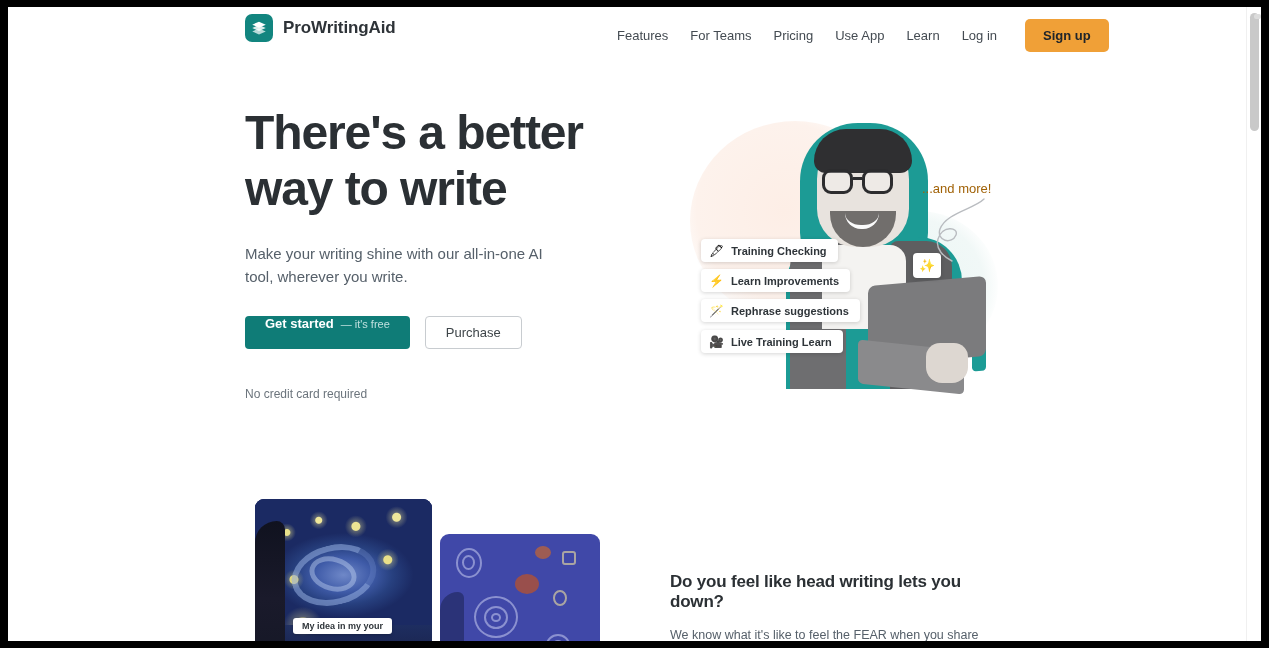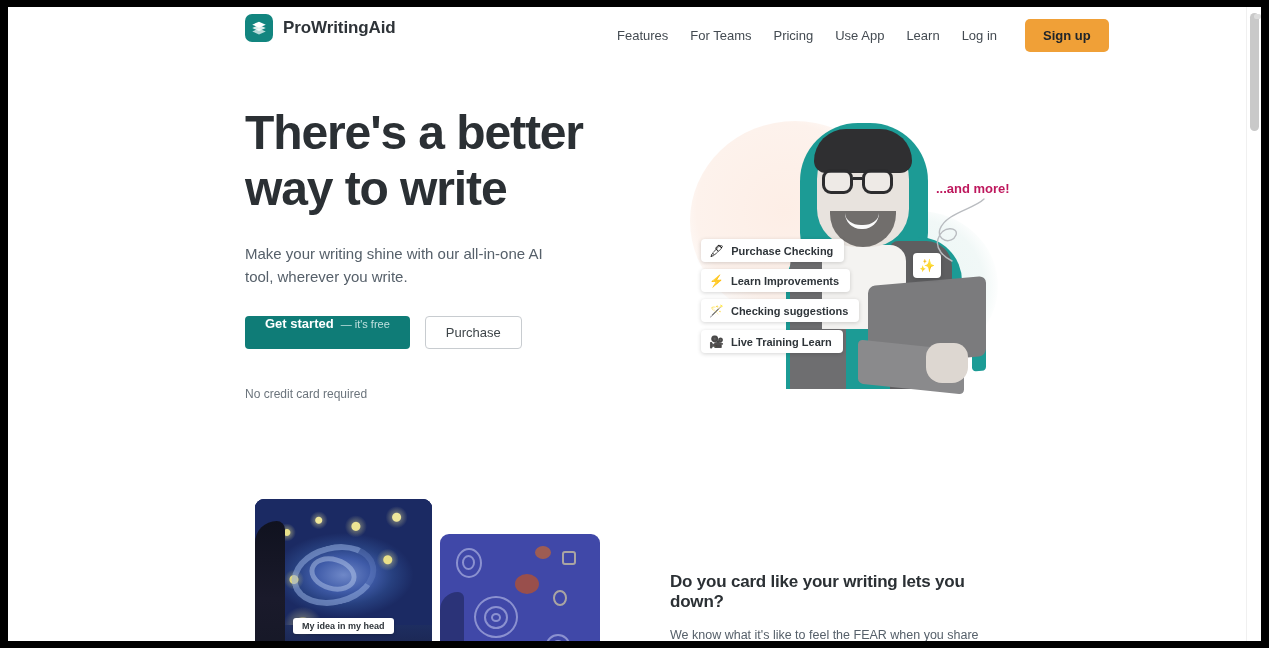--- a/index.html
+++ b/index.html
@@ -326,24 +326,24 @@
     left: 245px; top: 150px;
     width: 28px; height: 25px;
     background: #ffffff;
     border-radius: 4px;
     box-shadow: 0 1px 4px rgba(0,0,0,0.17);
     display: flex; align-items: center; justify-content: center;
     font-size: 13px;
   }
   #and-more {
     position: absolute;
-    left: 268px; top: 78px;
+    left: 254px; top: 78px;
     font-size: 13px;
-    font-weight: bold;
-    color: #be185d;
+    font-weight: normal;
+    color: #a16207;
     white-space: nowrap;
   }
   #curl-arrow { position: absolute; left: 262px; top: 92px; }
 
   
   #art-panels {
     position: absolute;
     left: 237px;
     top: 492px;
     width: 360px;
@@ -545,29 +545,29 @@
         <div class="glasses-r"></div>
         <div class="glasses-bridge"></div>
         <div class="laptop-edge"></div>
         <div class="laptop-back"></div>
         <div class="laptop-base"></div>
         <div class="hand"></div>
       </div>
 
       <div class="chip" id="chip-grammar">
         <span class="chip-icon">🖋</span>
-        <span class="chip-label">Purchase Checking</span>
+        <span class="chip-label">Training Checking</span>
       </div>
       <div class="chip" id="chip-style">
         <span class="chip-icon">⚡</span>
         <span class="chip-label">Learn Improvements</span>
       </div>
       <div class="chip" id="chip-rephrase">
         <span class="chip-icon">🪄</span>
-        <span class="chip-label">Checking suggestions</span>
+        <span class="chip-label">Rephrase suggestions</span>
       </div>
       <div class="chip" id="chip-events">
         <span class="chip-icon">🎥</span>
         <span class="chip-label">Live Training Learn</span>
       </div>
 
       <div id="sparkle-badge">
         <span>✨</span>
       </div>
 
@@ -578,40 +578,40 @@
     </div>
 
     <div id="art-panels">
       <div id="panel-starry">
         <div class="starry-sky"></div>
         <div class="starry-swirl"></div>
         <div class="starry-swirl2"></div>
         <div class="starry-town"></div>
         <div class="starry-cypress"></div>
       </div>
-      <div id="starry-label">My idea in my head</div>
+      <div id="starry-label">My idea in my your</div>
 
       <div id="panel-sketch">
         <div class="sketch-doodle sk1"></div>
         <div class="sketch-doodle sk1b"></div>
         <div class="sketch-doodle sk2"></div>
         <div class="sketch-doodle sk2b"></div>
         <div class="sketch-doodle sk2c"></div>
         <div class="sketch-doodle sk3"></div>
         <div class="sketch-doodle sk3b"></div>
         <div class="blot-a"></div>
         <div class="blot-b"></div>
         <div class="sk-sq"></div>
         <div class="sk-c2"></div>
         <div class="sketch-cypress"></div>
       </div>
     </div>
 
     <div id="section2-copy">
-      <h2 id="s2-title">Do you card like your writing lets you down?</h2>
+      <h2 id="s2-title">Do you feel like head writing lets you down?</h2>
       <p id="s2-body">We know what it's like to feel the FEAR when you share something you've written. It's frustrating when you can't get your writing to do your ideas justice.</p>
     </div>
 
     <div id="scrollbar">
       <div id="scroll-thumb">
         <div id="scroll-grip"></div>
       </div>
     </div>
 
   </div>

